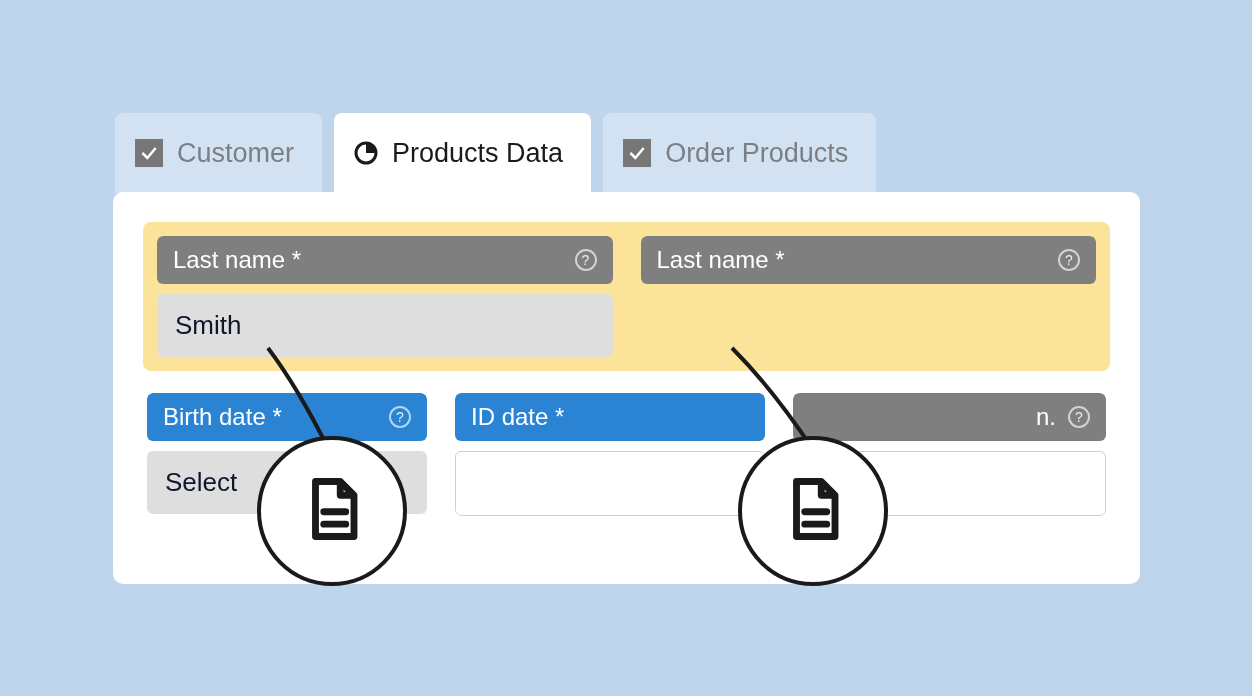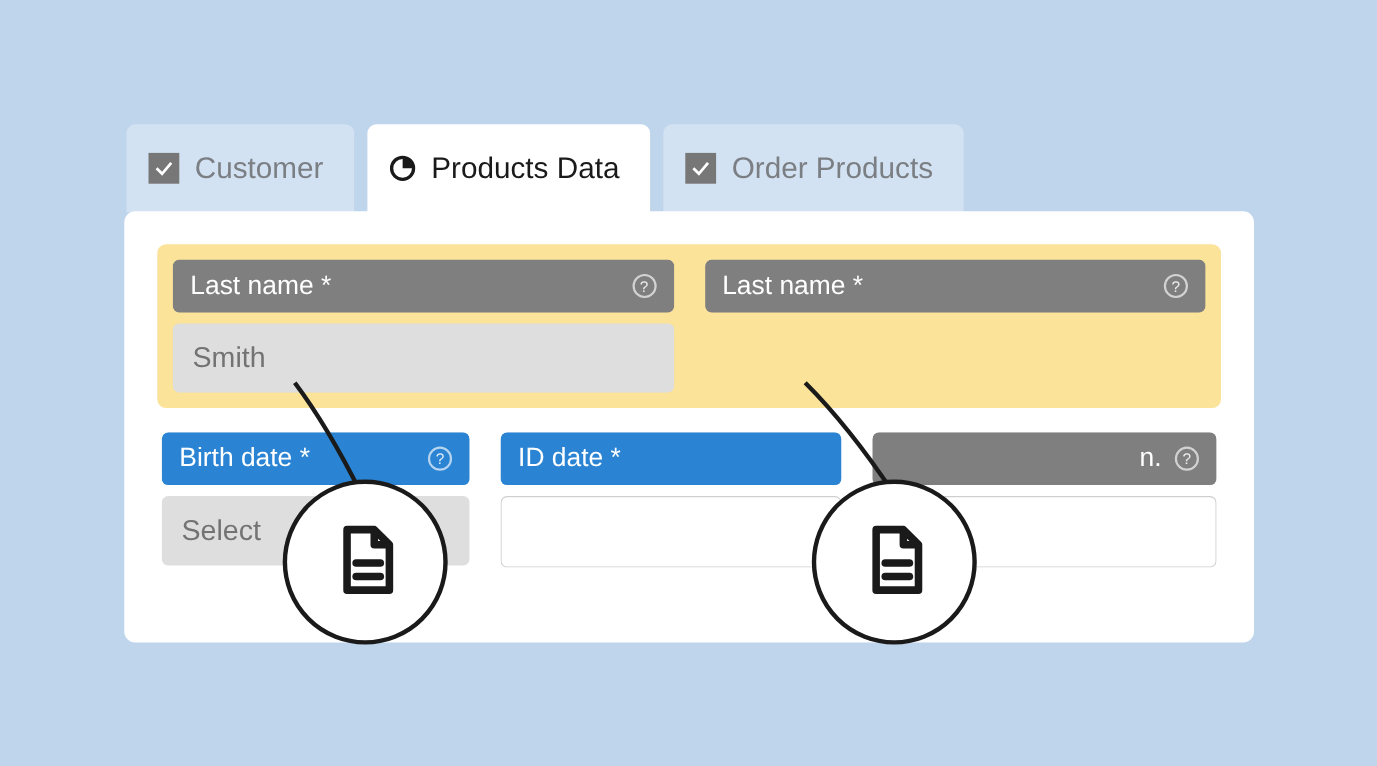--- a/index.html
+++ b/index.html
@@ -101,21 +101,21 @@
     border-radius: 50%;
     display: flex;
     align-items: center;
     justify-content: center;
     font-size: 14px;
     color: rgba(255,255,255,0.85);
     cursor: pointer;
   }
   .field .input {
     background: #dedede;
-    color: #737373;
+    color: #0f172a;
     font-size: 26px;
     padding: 16px 18px;
     border: none;
     border-radius: 6px;
     margin-top: 10px;
     width: 100%;
   }
   .field .input.white {
     background: #ffffff;
     border: 1px solid #cfcfcf;

